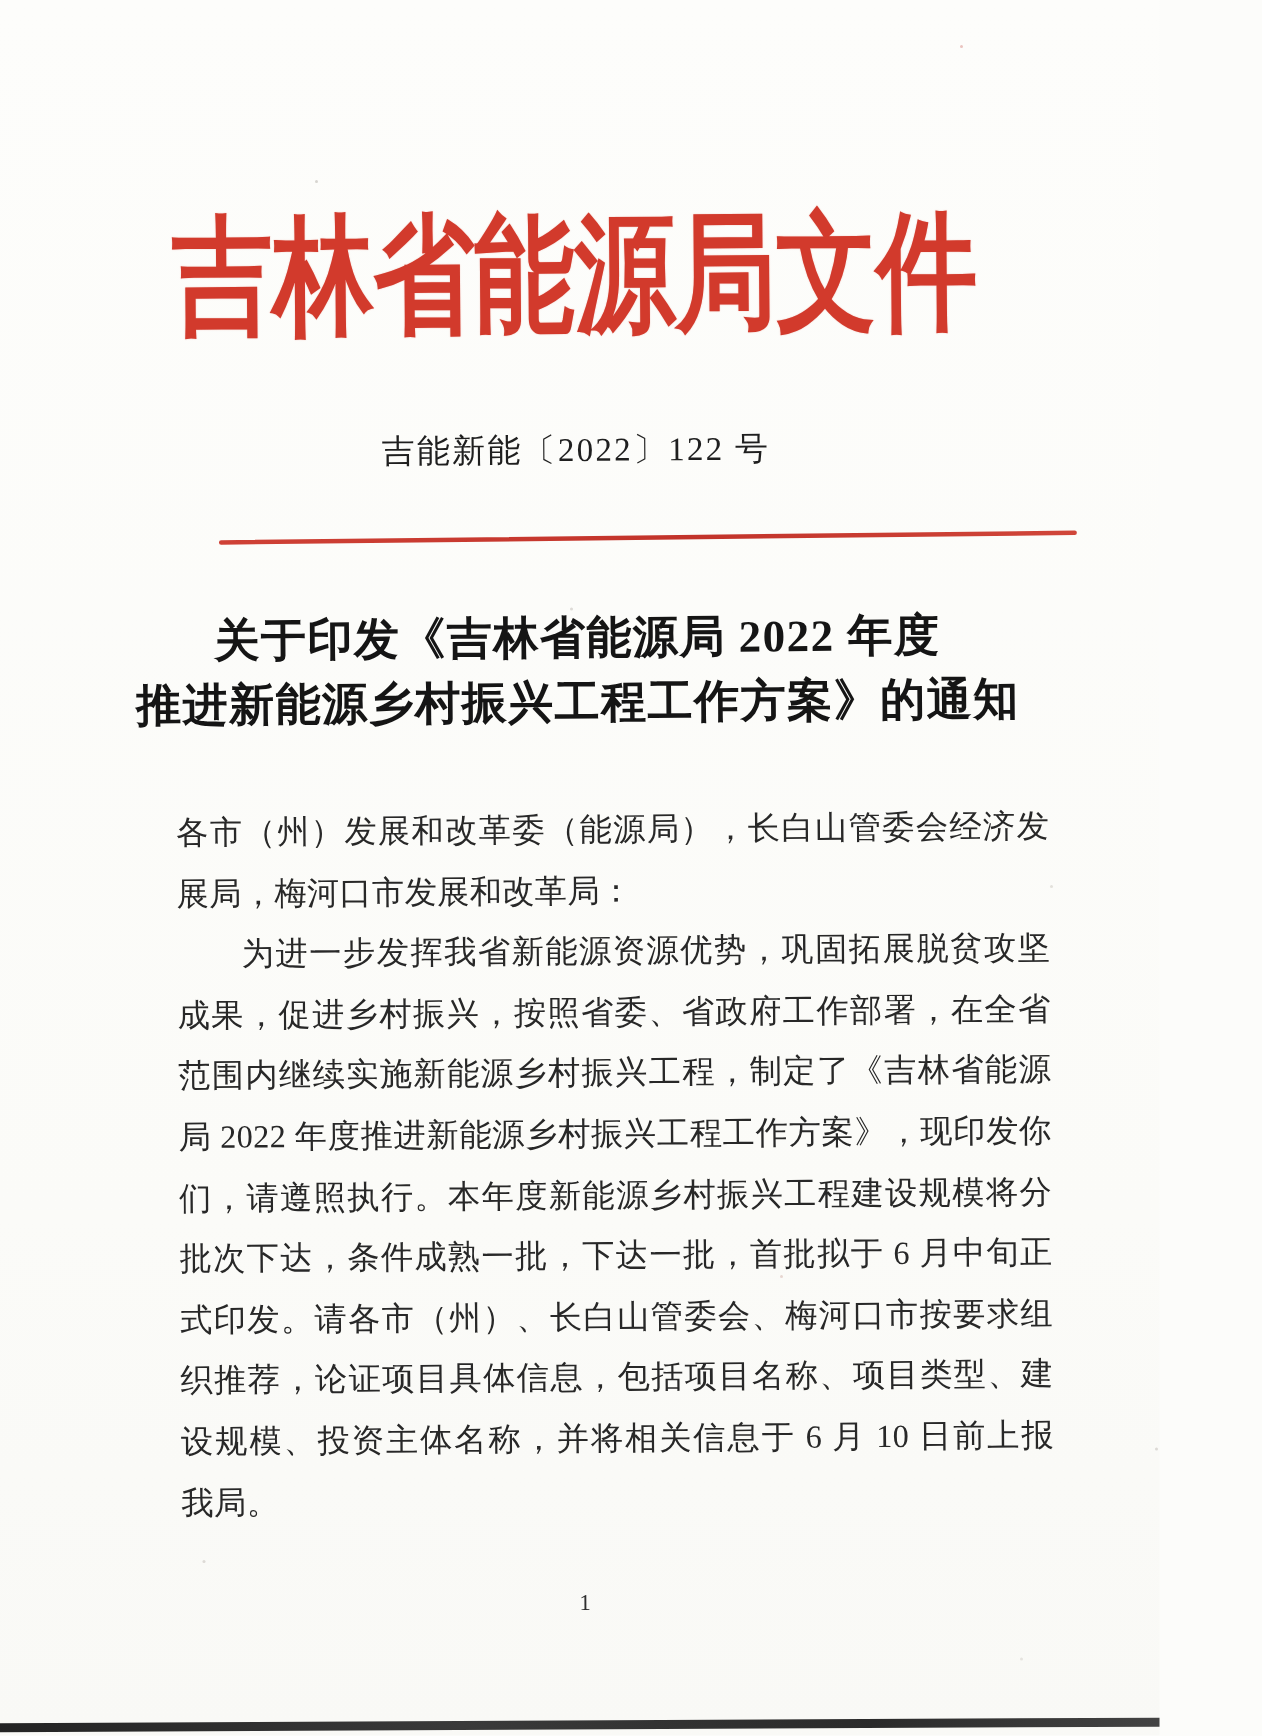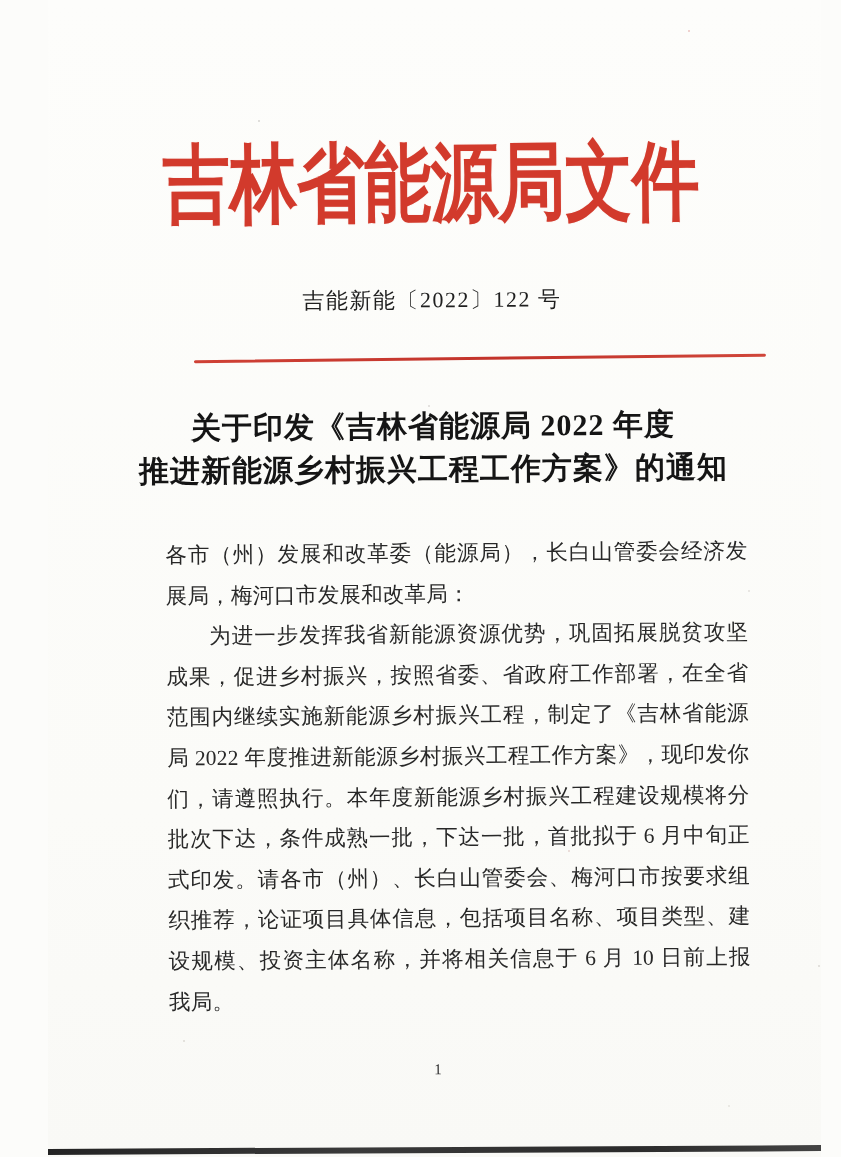--- a/index.html
+++ b/index.html
@@ -7,21 +7,20 @@
     width: 841px; height: 1157px;
     background: #fcfcfa;
     font-family: "Liberation Serif", "DejaVu Serif", serif;
     overflow: hidden;
   }
   .page {
     position: relative;
     width: 773px; height: 1157px;
     background: linear-gradient(180deg, #fdfdfb 0%, #fbfbf8 70%, #f9f9f6 100%);
     overflow: hidden;
-    margin-left: 48px;
   }
   .tilt {
     position: absolute; inset: 0;
     transform: rotate(-0.45deg);
     transform-origin: 420px 620px;
   }
   .masthead {
     position: absolute; top: 138px; left: 0; width: 100%;
     text-align: center;
     font-size: 86px; line-height: 1.05; font-weight: bold;

